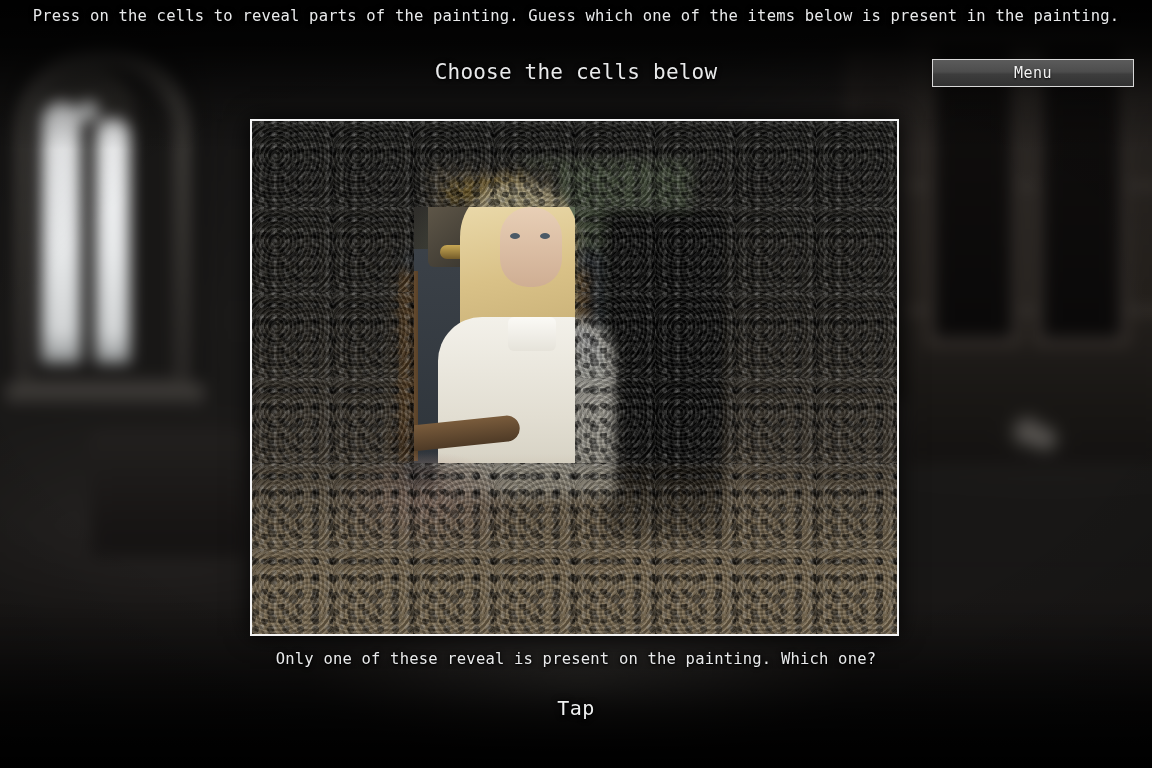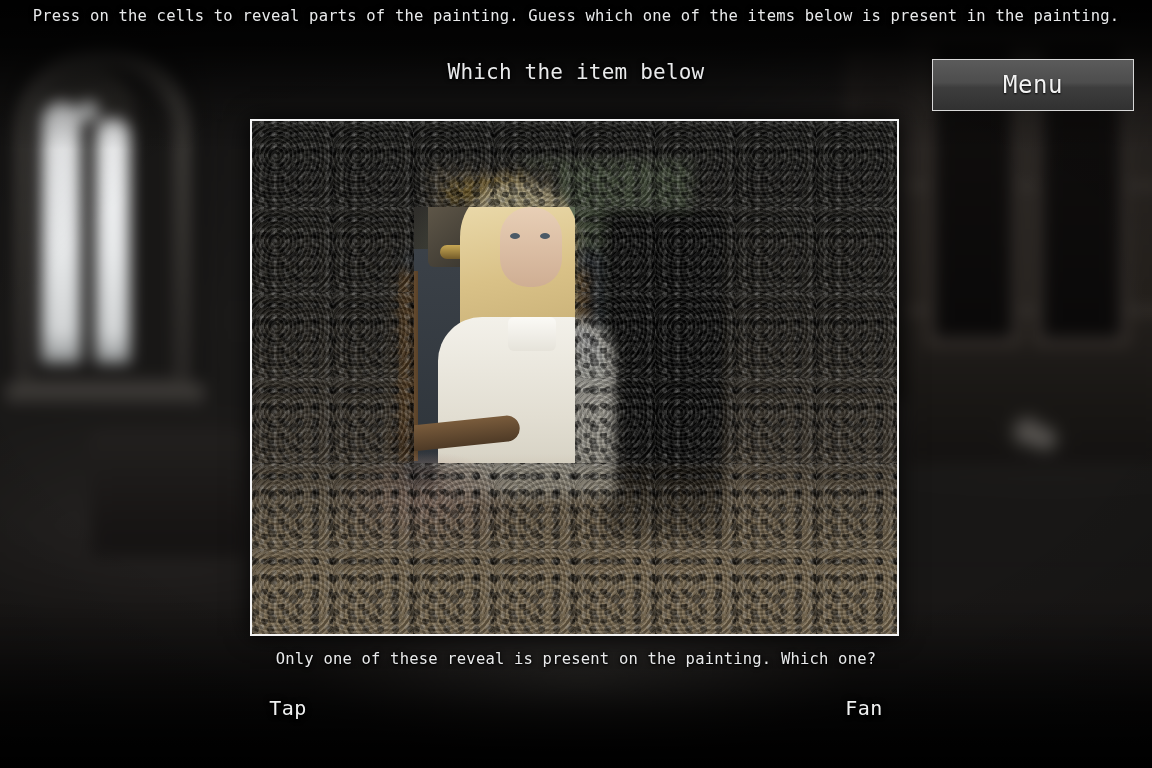--- a/index.html
+++ b/index.html
@@ -130,26 +130,26 @@
     left:0; right:0; top:58px;
     text-align:center;
     font-size:21px;
     line-height:28px;
   }
 
   
   #menu-button {
     position:absolute;
     right:18px; top:59px;
-    width:202px; height:52px;
+    width:202px; height:28px;
     display:flex; align-items:center; justify-content:center;
     background:linear-gradient(180deg,#5b5b5b 0%,#4d4d4d 45%,#3d3d3d 55%,#313131 100%);
     border:1px solid #d8d8d8;
     color:#f2f2f2;
-    font-size:24px;
+    font-size:15px;
     letter-spacing:.5px;
     text-shadow:0 1px 2px #000;
     cursor:pointer;
     z-index:40;
   }
 
   
   #painting-frame {
     position:absolute;
     left:250px; top:119px;
@@ -337,21 +337,21 @@
 
     <div class="desk"></div>
     <div class="floor"></div>
     <div class="warmglow"></div>
   </div>
 
   <div id="vignette"></div>
 
   <div class="hud-text" id="instruction">Press on the cells to reveal parts of the painting. Guess which one of the items below is present in the painting.</div>
 
-  <div class="hud-text" id="choose-title">Which the item below</div>
+  <div class="hud-text" id="choose-title">Choose the cells below</div>
 
   <div id="menu-button">Menu</div>
 
   <div id="painting-frame">
 
     <div id="painting-art">
       <div class="art-bg"></div>
       <div class="art-wall"></div>
       <div class="art-darkfig"></div>
       <div class="art-chair"></div>
@@ -414,16 +414,15 @@
         <div class="frost-cell" style="left: 403.125px; top: 427.5px; width: 81px; height: 86px;"></div>
         <div class="frost-cell" style="left: 483.75px; top: 427.5px; width: 81px; height: 86px;"></div>
         <div class="frost-cell" style="left: 564.375px; top: 427.5px; width: 81px; height: 86px;"></div>
       </div>
   </div>
 
   <div class="hud-text" id="prompt">Only one of these reveal is present on the painting. Which one?</div>
 
   <div id="options">
     <div class="option">Tap</div>
-    <div class="option">Fan</div>
   </div>
 
 </div>
 
 </body></html>

